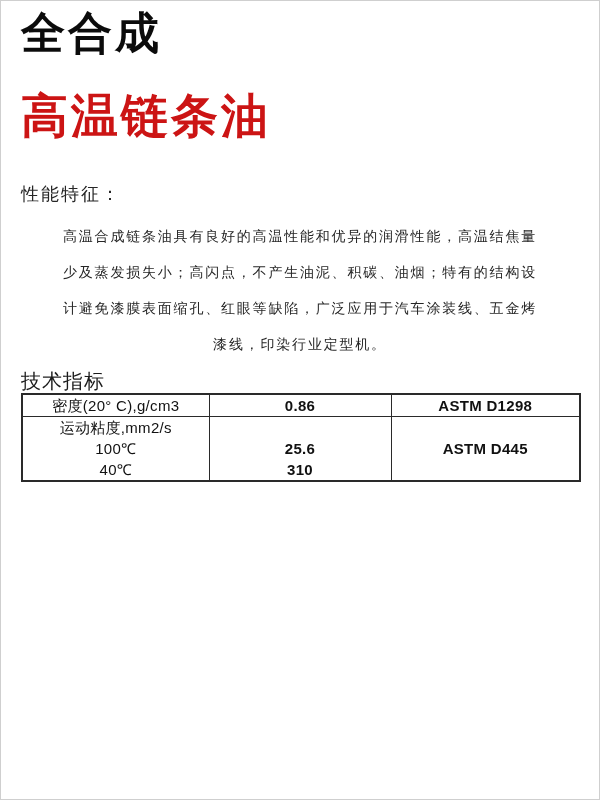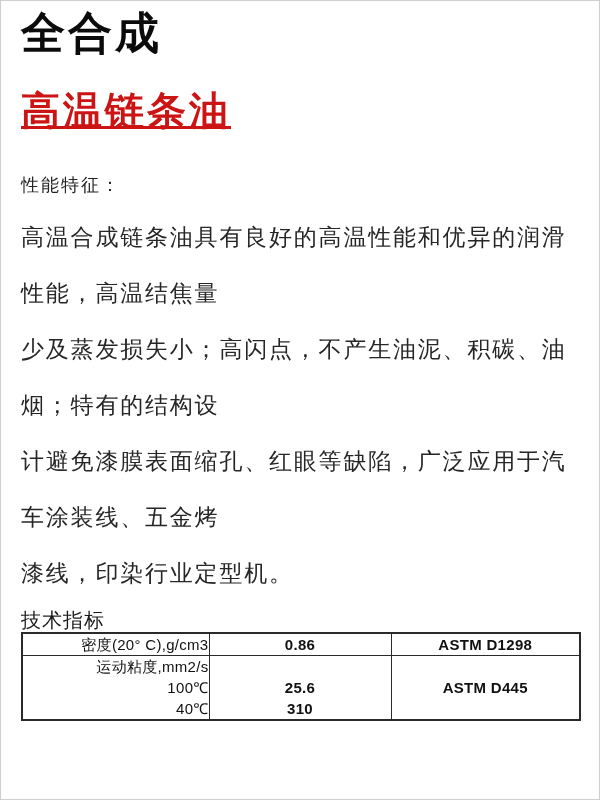--- a/index.html
+++ b/index.html
@@ -19,41 +19,41 @@
   }
   .title-primary {
     font-size: 44px;
     font-weight: 800;
     letter-spacing: 3px;
     line-height: 1.1;
     color: #0b0b0b;
   }
   .title-product {
     margin-top: 33px;
-    font-size: 39px;
+    font-size: 47px;
     font-weight: 800;
     letter-spacing: 3px;
     line-height: 1.1;
     color: var(--accent);
-    text-decoration: underline;
   }
   .features-heading {
     margin-top: 39px;
     font-size: 18px;
     letter-spacing: 2px;
     line-height: 26px;
     color: #262626;
   }
   .body-para {
     margin-top: 11px;
-    font-size: 23px;
+    font-size: 14px;
     letter-spacing: 1.8px;
-    line-height: 56px;
+    line-height: 36px;
     white-space: pre-line;
     color: #262626;
+    text-align: center;
   }
   .body-para.second { margin-top: 0; }
   .specs-heading {
     margin-top: 9px;
     font-size: 20px;
     letter-spacing: 1px;
     line-height: 20px;
     color: #1a1a1a;
   }
   table.specs {
@@ -69,21 +69,21 @@
     line-height: 21px;
     padding: 0;
     vertical-align: middle;
     overflow: hidden;
   }
   table.specs { border: 2px solid #2a2a2a; }
   col.c1 { width: 187px; }
   col.c2 { width: 182px; }
   col.c3 { width: 189px; }
   th { font-weight: 700; text-align: center; letter-spacing: 1px; }
-  td.name { text-align: right; padding-left: 4px; white-space: pre-line; letter-spacing: 0.3px; }
+  td.name { text-align: center; padding-left: 4px; white-space: pre-line; letter-spacing: 0.3px; }
   td.value, td.method { text-align: center; white-space: pre-line; font-weight: 600; letter-spacing: 0.3px; }
   .wavy {
     text-decoration: underline;
     text-decoration-style: wavy;
     text-decoration-color: #e23c3c;
     text-decoration-thickness: 1px;
     text-underline-offset: 3px;
   }
 </style>
 </head>

